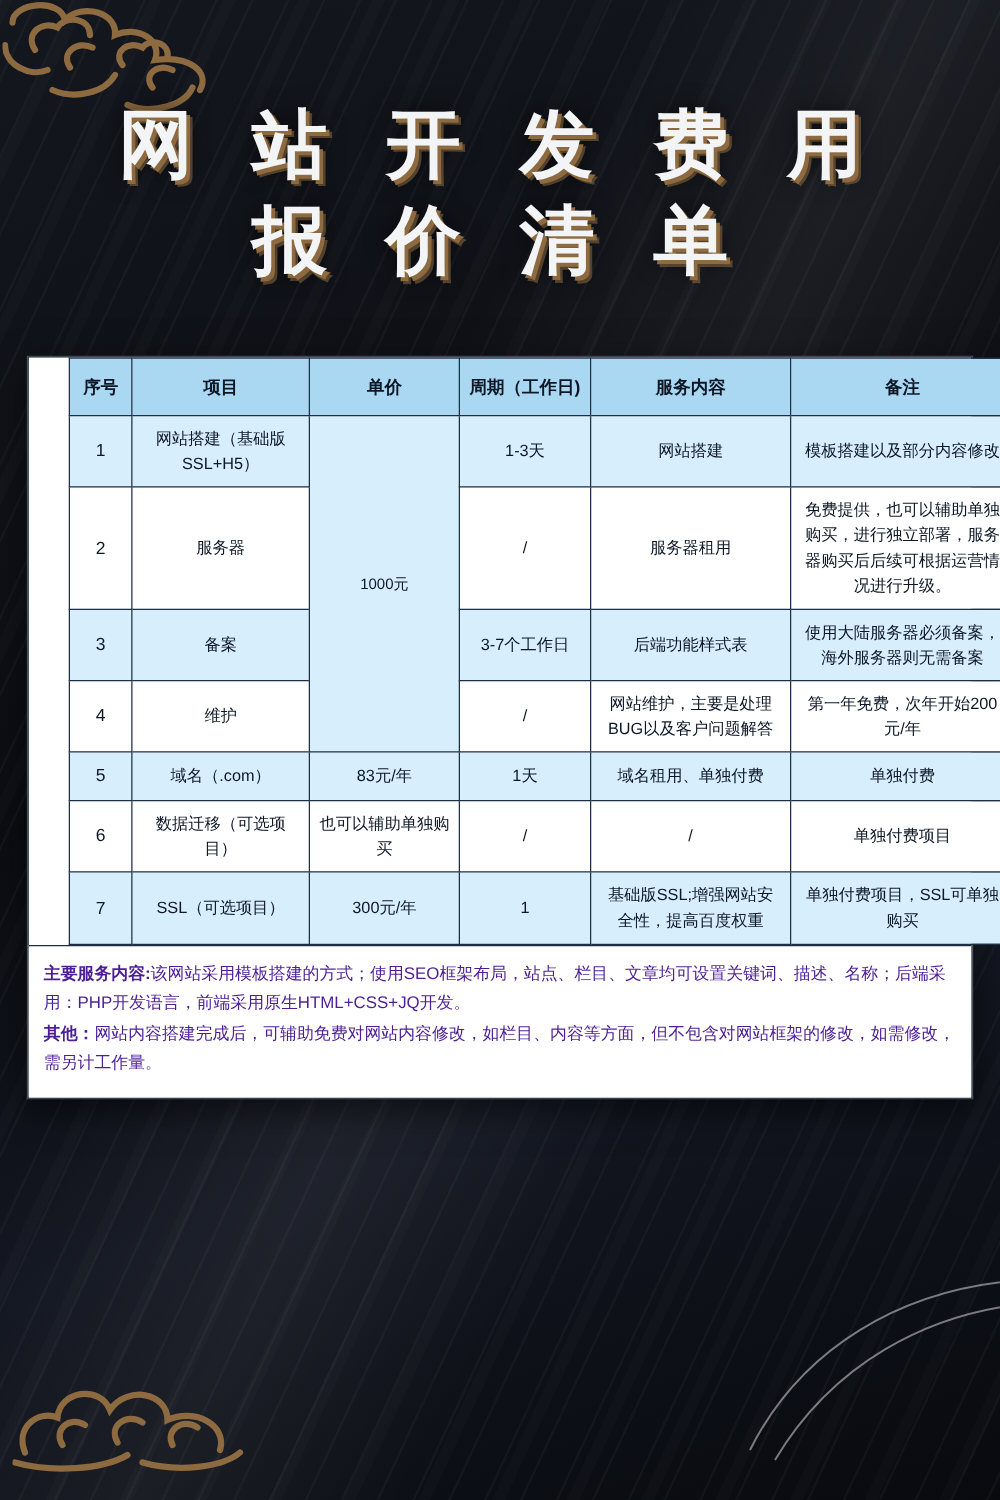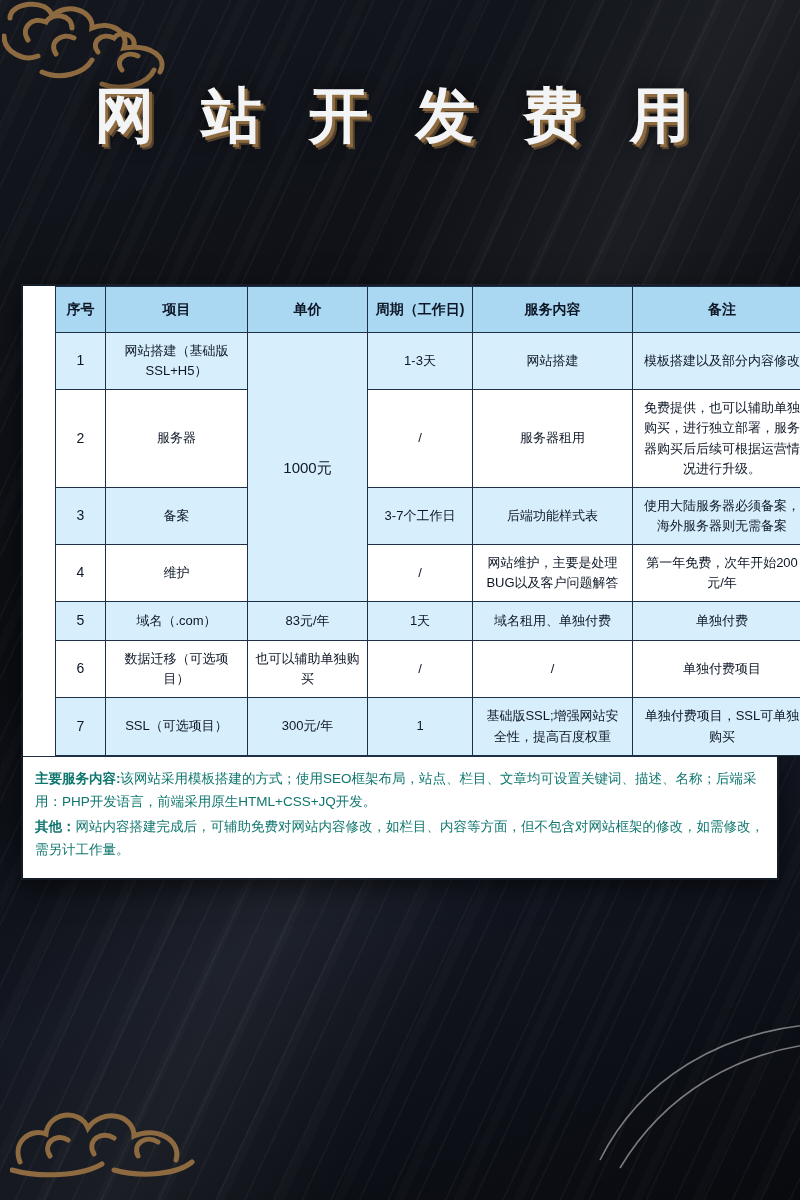--- a/index.html
+++ b/index.html
@@ -83,39 +83,39 @@
     background: #aad7f2;
     font-weight: bold;
     font-size: 14px;
     height: 46px;
     padding: 6px;
   }
   tbody tr.odd td { background: #d7eefc; }
   tbody tr.even td { background: #ffffff; }
   td.idx { font-size: 14px; }
   td.bold { font-weight: normal; }
-  td.price-cell { font-size: 15px; }
+  td.price-cell { font-size: 12px; }
   
   col.c0 { width: 50px; }
   col.c1 { width: 142px; }
   col.c2 { width: 120px; }
   col.c3 { width: 105px; }
   col.c4 { width: 160px; }
   col.c5 { width: 179px; }
 
   
   #notes {
     background: #ffffff;
     border-top: 1px solid #1f2f45;
     padding: 10px 12px 14px 12px;
   }
   .note {
     font-size: 13.5px;
     line-height: 1.72;
-    color: #0f766e;
+    color: #4c1d95;
     text-align: left;
     margin: 0 0 2px 0;
     font-family: "Liberation Sans", sans-serif;
   }
   .note b { font-weight: bold; }
 </style>
 </head>
 <body>
 
 <div id="poster">
@@ -130,20 +130,21 @@
         <path d="M120 70 C 112 60, 124 50, 136 56"></path>
         <path d="M2 36 C 2 52, 22 62, 36 56"></path>
         <path d="M40 72 C 58 80, 82 74, 90 60"></path>
         <path d="M100 84 C 120 92, 146 84, 152 70"></path>
       </g>
     </svg>
   </div>
 
   <div id="title-block">
     <div class="title-line">网 站 开 发 费 用</div>
+    <div class="title-line">报 价 清 单</div>
   </div>
 
   <div id="table-card">
     <table>
       <colgroup>
         <col class="c0">
           <col class="c1">
           <col class="c2">
           <col class="c3">
           <col class="c4">

